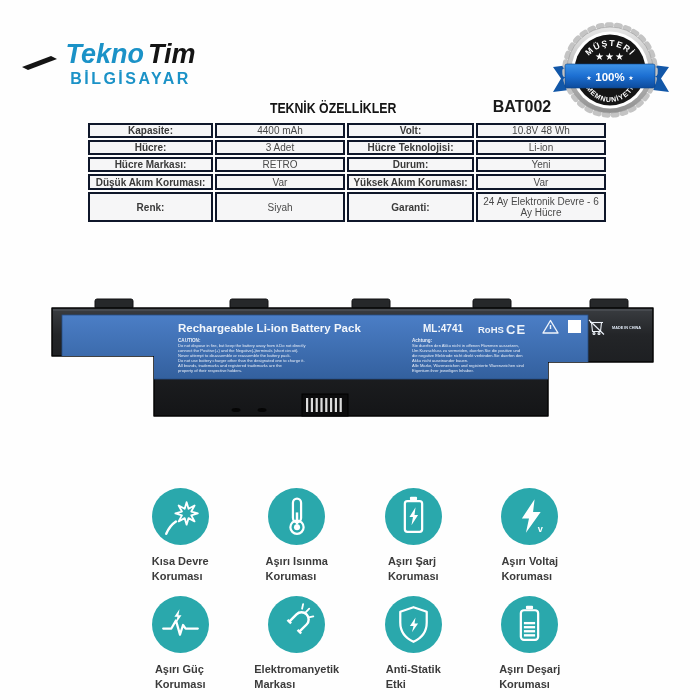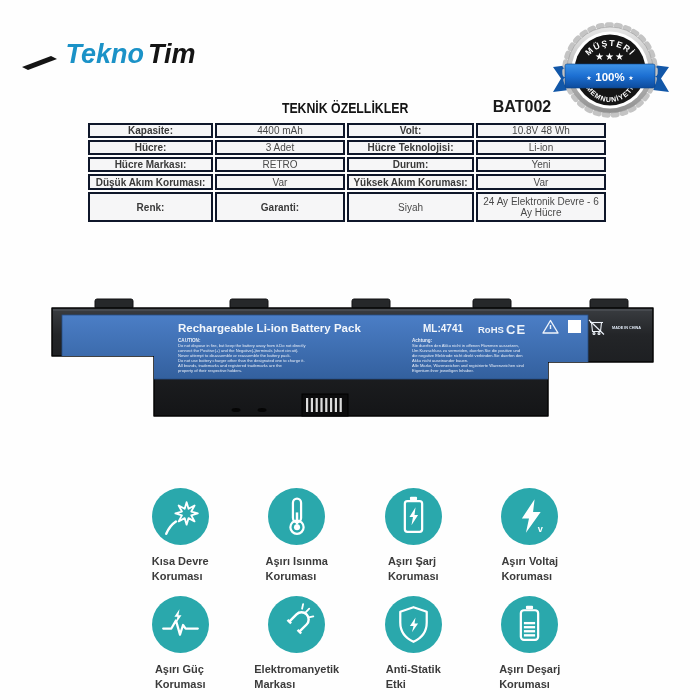--- a/index.html
+++ b/index.html
@@ -9,21 +9,21 @@
   
   .logo{position:absolute;left:28px;top:40px;width:205px;text-align:center;}
   .logo-row{position:relative;white-space:nowrap;font-style:italic;font-weight:bold;
             font-size:27px;letter-spacing:0px;line-height:28px;}
   .logo-swoosh{position:absolute;left:-6px;top:13px;}
   .logo-part1{color:#1b92c7;margin-top:28px;}
   .logo-part2{color:#141414;margin-left:4px;}
   .logo-sub{color:#1b92c7;font-weight:bold;font-size:16px;letter-spacing:2.5px;margin-top:2px;}
 
   
-  .sec-title{position:absolute;left:230px;top:99px;width:230px;text-align:center;
+  .sec-title{position:absolute;left:218px;top:99px;width:230px;text-align:center;
              font-size:15px;font-weight:bold;color:#141414;}
   .sec-title span{display:inline-block;transform:scaleX(.82);}
   .prod-code{position:absolute;left:462px;top:98px;width:120px;text-align:center;
              font-size:16px;font-weight:bold;color:#1a1a1a;}
 
   
   .spec{position:absolute;left:88px;top:123px;width:512px;display:grid;
         grid-template-columns:125px 130px 127px 130px;
         grid-template-rows:15px 15px 15px 16px 30px;gap:2px;}
   .cell{background:#f6f6f7;border:2px solid #0f172a;display:flex;align-items:center;
@@ -50,20 +50,21 @@
 
 <div class="page">
 
   <div class="logo">
     <div class="logo-row">
       <svg class="logo-swoosh" width="36" height="20" viewBox="0 0 36 20">
         <polygon points="0,14 29,3 35,6 6,17" fill="#141414"></polygon>
       </svg>
       <span class="logo-part1">Tekno</span><span class="logo-part2">Tim</span>
     </div>
+    <div class="logo-sub">BİLGİSAYAR</div>
   </div>
 
   <svg class="badge" width="140" height="112" viewBox="0 0 140 112">
     <defs>
       <linearGradient id="silverGrad" x1="0" y1="0" x2="0" y2="1">
         <stop offset="0" stop-color="#e8e8e8"></stop>
           <stop offset=".5" stop-color="#bdbdbd"></stop>
           <stop offset="1" stop-color="#8f8f8f"></stop>
       </linearGradient>
       <linearGradient id="bandGrad" x1="0" y1="0" x2="0" y2="1">
@@ -115,22 +116,22 @@
     <div class="cell val">RETRO</div>
     <div class="cell lbl">Durum:</div>
     <div class="cell val">Yeni</div>
 
     <div class="cell lbl">Düşük Akım Koruması:</div>
     <div class="cell val">Var</div>
     <div class="cell lbl">Yüksek Akım Koruması:</div>
     <div class="cell val">Var</div>
 
     <div class="cell lbl">Renk:</div>
+    <div class="cell val">Siyah</div>
     <div class="cell lbl">Garanti:</div>
-    <div class="cell val">Siyah</div>
     <div class="cell val">24 Ay Elektronik Devre - 6 Ay Hücre</div>
   </div>
 
   <svg class="battery" width="620" height="150" viewBox="0 0 620 150">
     <defs>
       <linearGradient id="bodyGrad" x1="0" y1="0" x2="0" y2="1">
         <stop offset="0" stop-color="#3a3d41"></stop>
           <stop offset=".25" stop-color="#232528"></stop>
           <stop offset="1" stop-color="#141517"></stop>
       </linearGradient>

